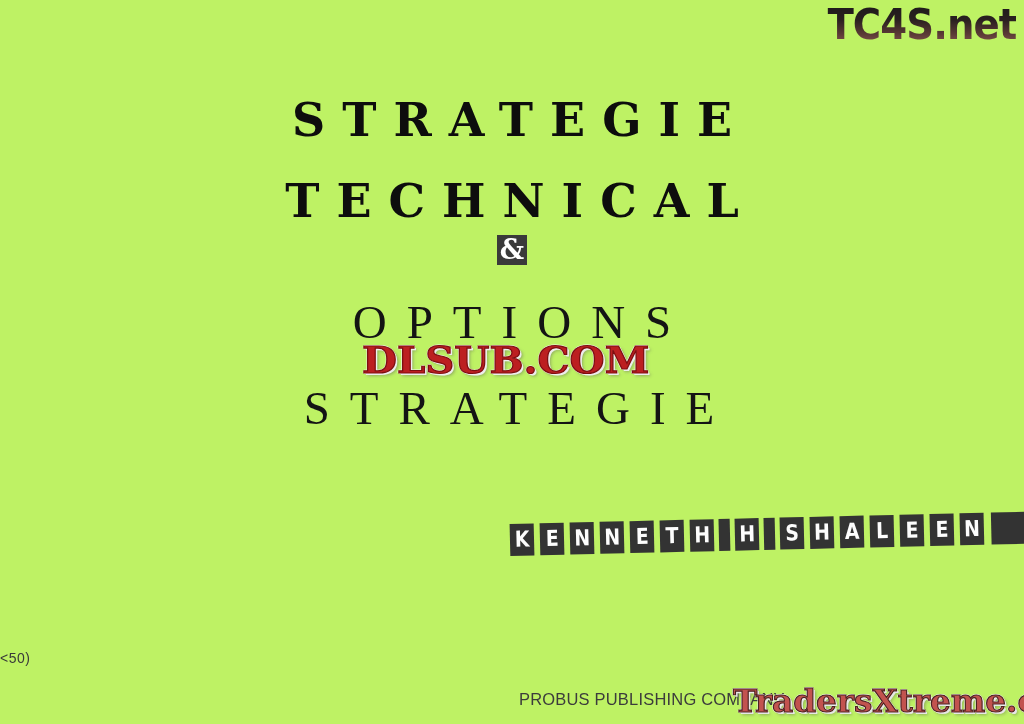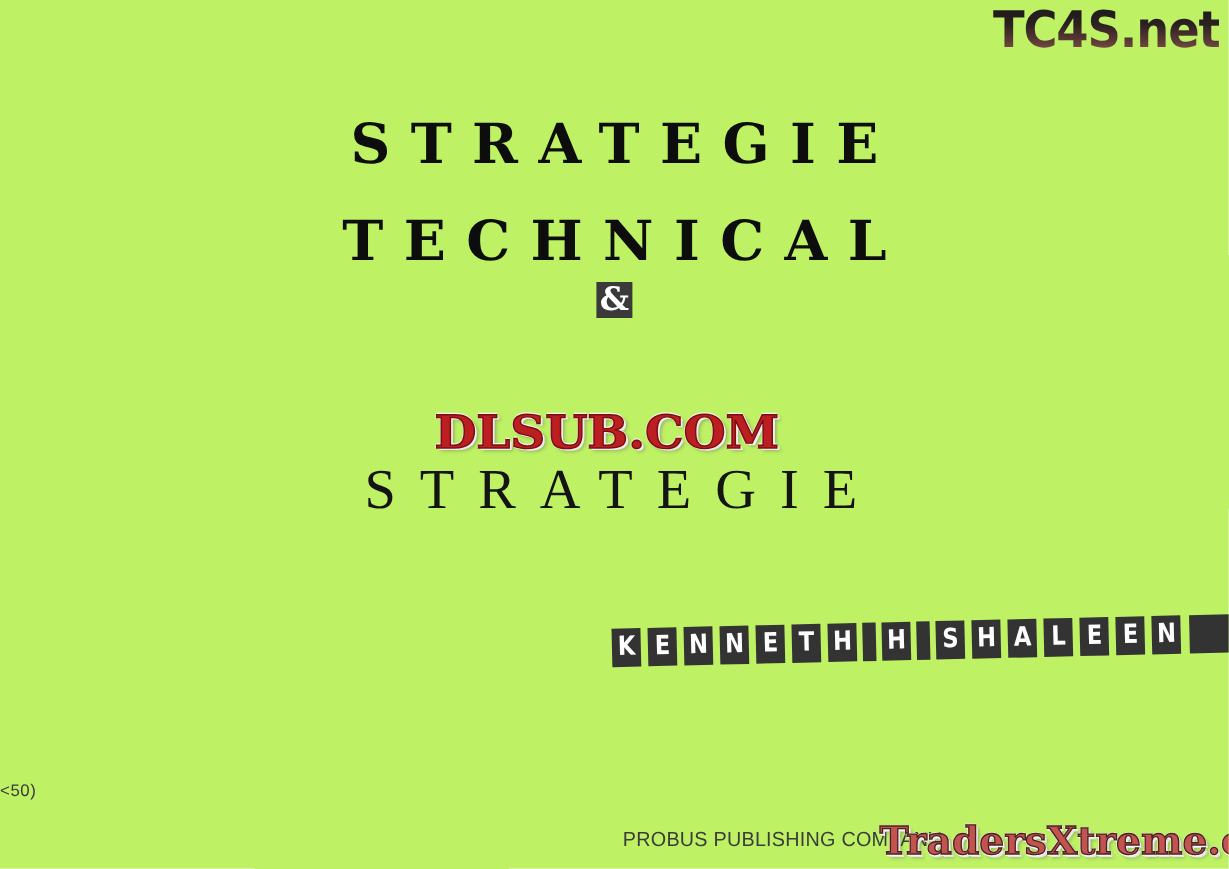--- a/index.html
+++ b/index.html
@@ -213,20 +213,21 @@
   <div class="site-logo">TC4S.net</div>
 
   <div class="cover-title title-heavy line-technical">STRATEGIE</div>
 
   <div class="cover-title title-heavy line-analysis">TECHNICAL</div>
 
   <div class="cover-title amp-wrap">
     <span class="ampersand">&amp;</span>
   </div>
 
+  <div class="cover-title title-light line-options">OPTIONS</div>
 
   <div class="cover-title title-light line-strategies">STRATEGIE</div>
 
   <div class="dlsub-watermark">DLSUB.COM</div>
 
   <div class="author-banner" id="author-banner">
       <span class="author-tile">K</span>
       <span class="author-tile">E</span>
       <span class="author-tile">N</span>
       <span class="author-tile">N</span>

